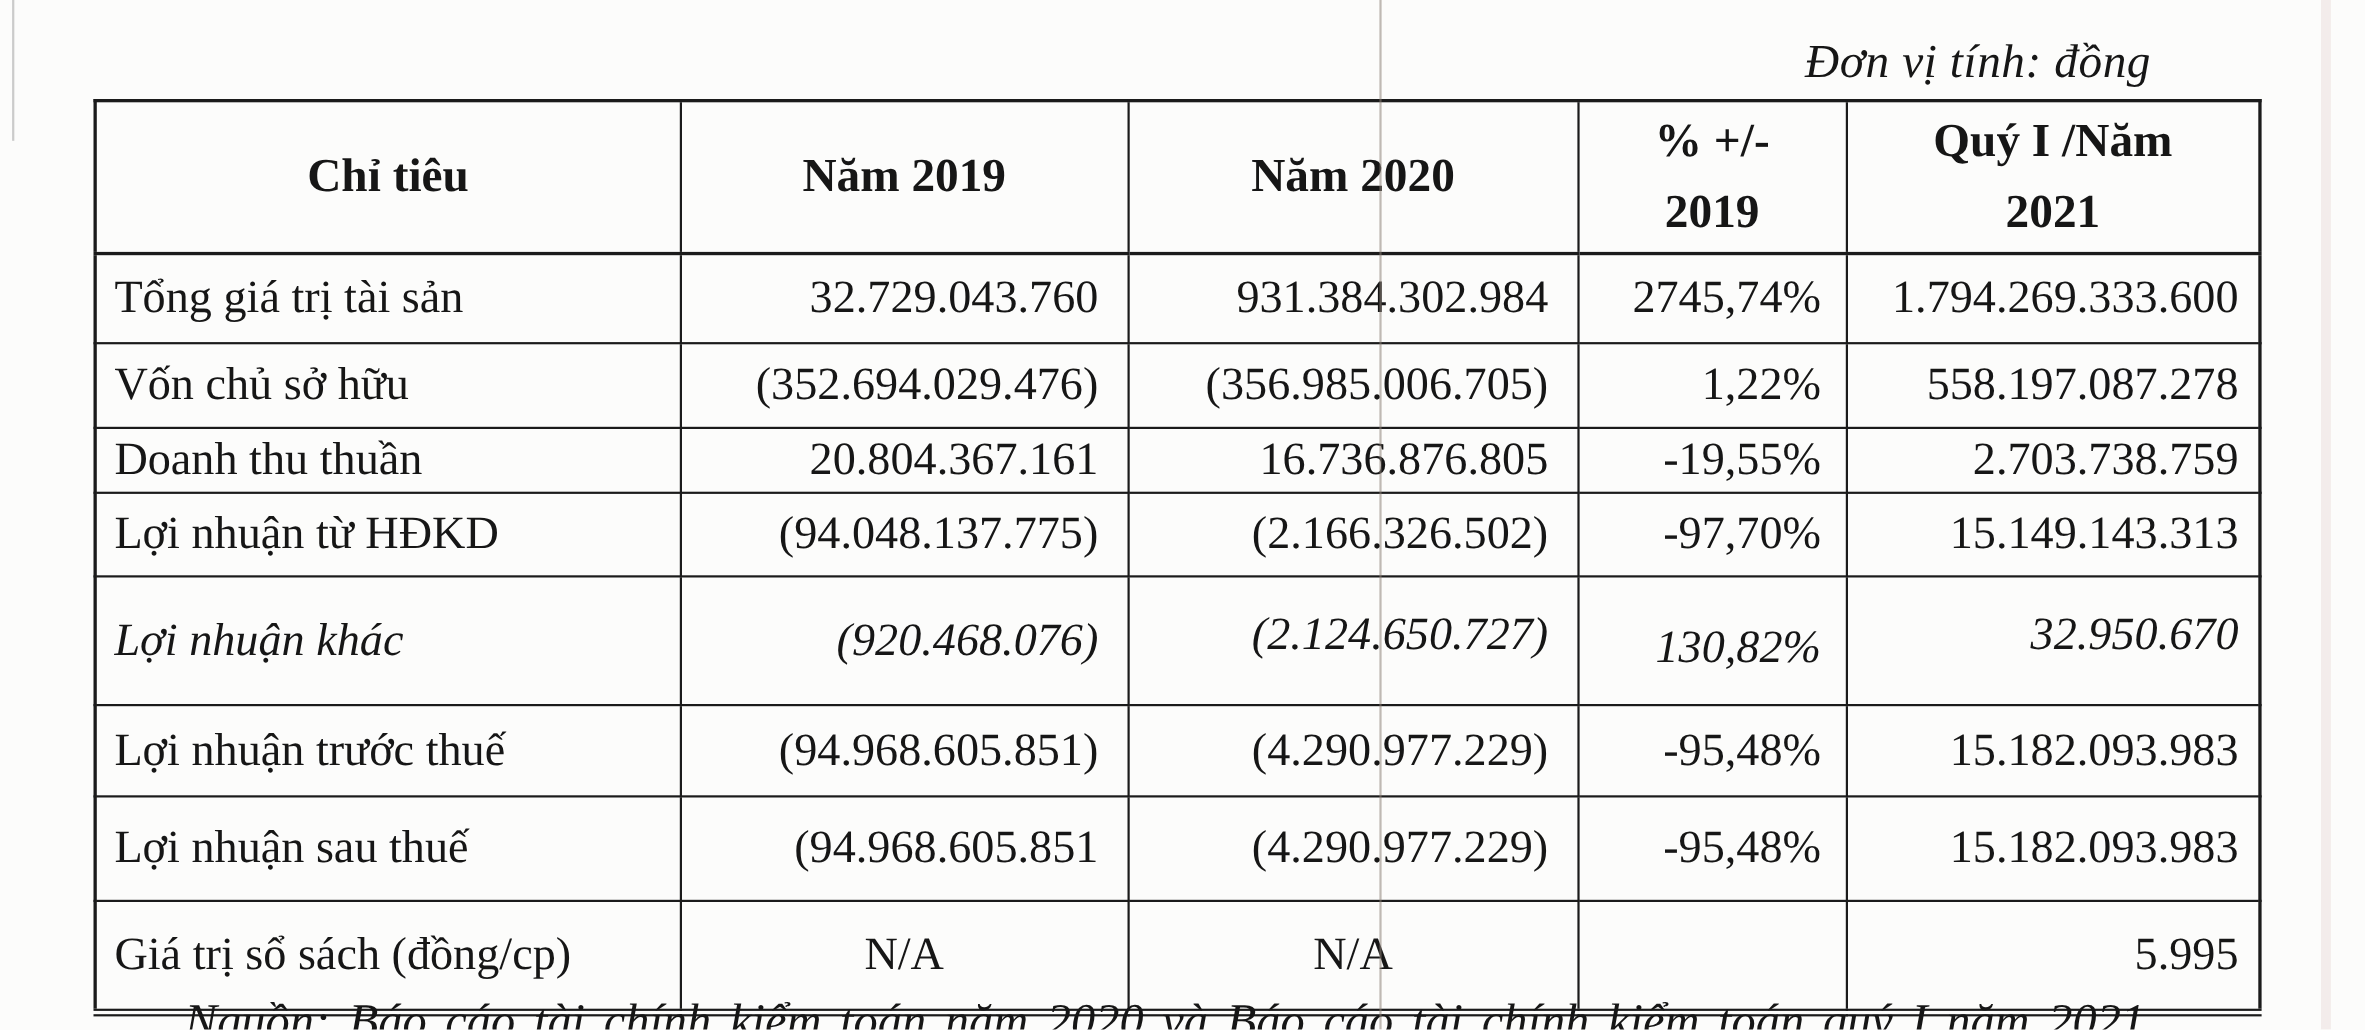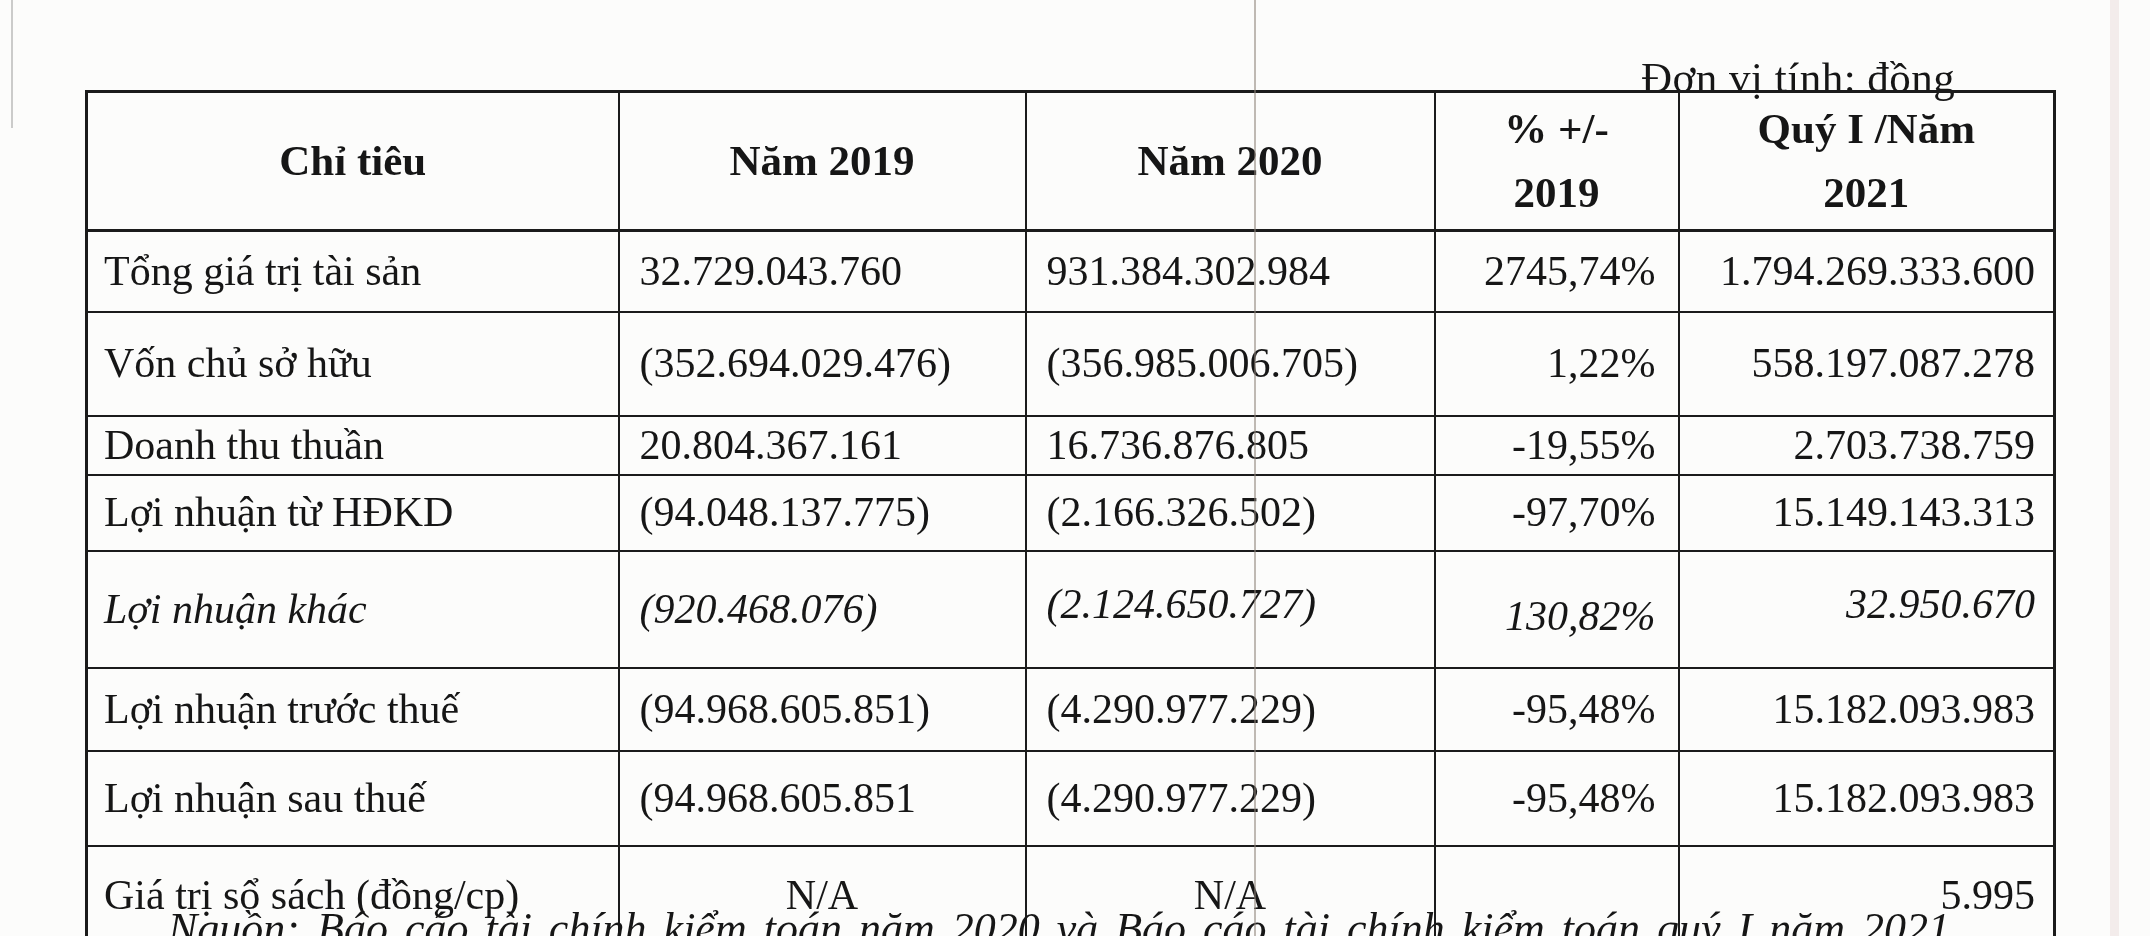--- a/index.html
+++ b/index.html
@@ -15,24 +15,24 @@
     background:var(--paper);
     font-family:"Liberation Serif","DejaVu Serif",serif;
     color:var(--ink);
   }
   .page{position:absolute;inset:0;}
 
   .unit-label{
     position:absolute;
     top:32px;
     left:1641px;
+    font-style:italic;
     font-size:43px;
     letter-spacing:0.5px;
     white-space:nowrap;
-    margin-top:21px;
   }
 
   table.fin{
     position:absolute;
     left:85px;
     top:90px;
     width:1968px;
     border-collapse:collapse;
     table-layout:fixed;
     border:3px solid var(--border);
@@ -47,30 +47,30 @@
     overflow:hidden;
   }
   table.fin th{
     font-weight:700;
     font-size:43px;
     text-align:center;
     border-bottom:3px solid var(--border);
   }
   th .hl{display:block;line-height:1.5;}
   td.label{text-align:left;padding-left:16px;}
-  td.num{padding-right:26px;font-variant-numeric:tabular-nums;padding-left:20px;}
+  td.num{text-align:right;padding-right:26px;font-variant-numeric:tabular-nums;padding-left:20px;}
   td.pct{text-align:right;padding-right:22px;}
   td.q1{text-align:right;padding-right:18px;}
   td.center{text-align:center;padding:0;}
   td.v-top{vertical-align:top;padding-top:14px;}
   td.v-bottom{vertical-align:bottom;padding-bottom:10px;}
 
   tr.h-head{height:139px;}
   tr.h1{height:81px;}
-  tr.h2{height:104px;}
+  tr.h2{height:77px;}
   tr.h3{height:59px;}
   tr.h4{height:76px;}
   tr.h5{height:117px;font-style:italic;}
   tr.h6{height:83px;}
   tr.h7{height:95px;}
   tr.h8{height:102px;}
 
   .source-note{
     position:absolute;
     top:907px;

